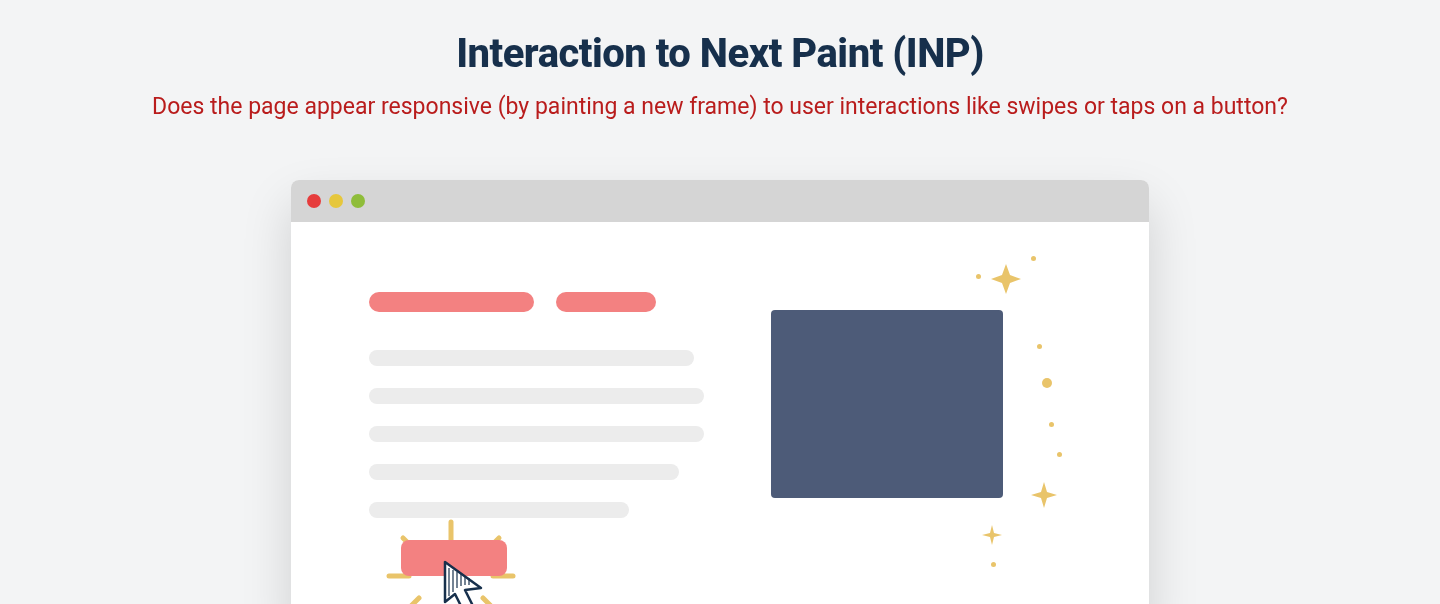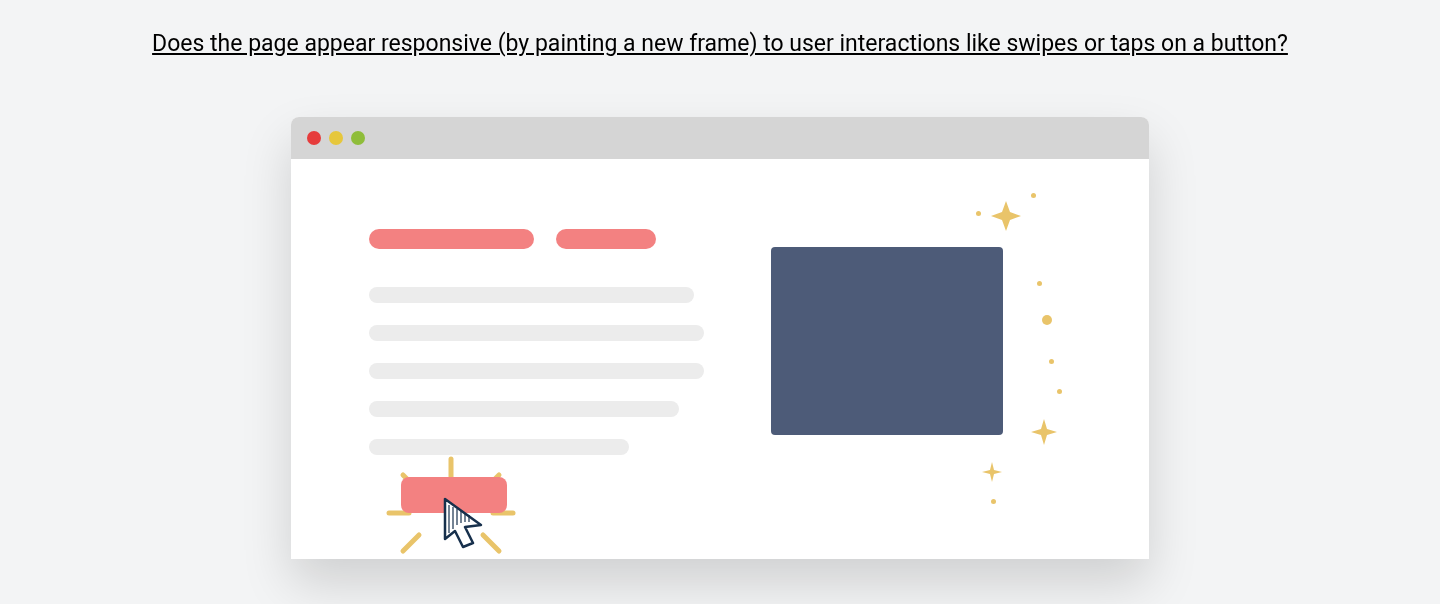--- a/index.html
+++ b/index.html
@@ -16,25 +16,24 @@
       text-align: center;
     }
     .title {
       color: #17304c;
       font-size: 40px;
       font-weight: 800;
       letter-spacing: -0.5px;
       margin-bottom: 16px;
     }
     .subtitle {
-      color: #000000;
+      color: #b91c1c;
       font-size: 23px;
       font-weight: 400;
       margin-bottom: 60px;
-      text-decoration: underline;
     }
     .browser-frame {
       width: 858px;
       margin: 0 auto;
       background: #fff;
       box-shadow: 0 24px 50px rgba(0,0,0,0.15);
       border-radius: 8px 8px 0 0;
       overflow: hidden;
     }
     .browser-titlebar {
@@ -129,20 +128,21 @@
     .d2 { left: 260px; top: -36px; }
     .d3 { left: 266px; top: 52px; }
     .d4 { left: 278px; top: 130px; }
     .d5 { left: 286px; top: 160px; }
     .d6 { left: 220px; top: 270px; }
   </style>
 </head>
 <body>
 
 <div class="container">
+  <h1 class="title">Interaction to Next Paint (INP)</h1>
   <p class="subtitle">Does the page appear responsive (by painting a new frame) to user interactions like swipes or taps on a button?</p>
 
   <div class="browser-frame">
     <div class="browser-titlebar">
       <span class="dot red"></span>
       <span class="dot yellow"></span>
       <span class="dot green"></span>
     </div>
     <div class="browser-body">
       <div class="left-col">

